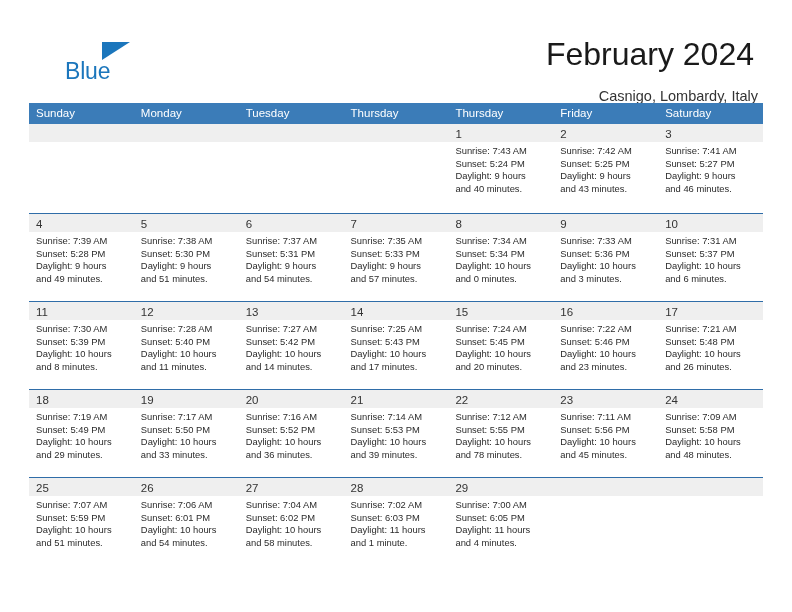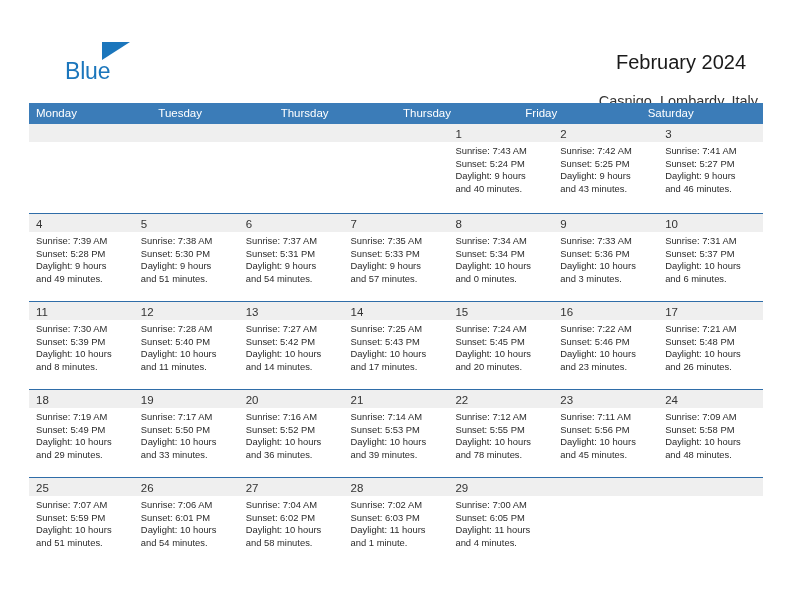--- a/index.html
+++ b/index.html
@@ -65,32 +65,32 @@
     letter-spacing: -0.2px;
   }
 
   .title-block {
     position: absolute;
     right: 34px;
     top: 34px;
     text-align: right;
   }
   .cal-title {
-    font-size: 20px;
+    font-size: 32px;
     color: #1a1a1a;
     line-height: 33px;
     font-weight: normal;
-    margin: 12px;
+    margin: 4px;
     white-space: nowrap;
   }
   .cal-subtitle {
     font-size: 14.5px;
     color: #333333;
     line-height: 20px;
-    margin-top: 6px;
+    margin-top: 15px;
     white-space: nowrap;
   }
 
   
   .calendar {
     position: absolute;
     left: 29px;
     top: 103px;
     width: 734px;
   }
@@ -160,20 +160,21 @@
 
     <div class="title-block">
       <h1 class="cal-title">February 2024</h1>
       <div class="cal-subtitle">Casnigo, Lombardy, Italy</div>
     </div>
 
   </div>
 
   <div class="calendar">
     <div class="weekday-row">
+        <div class="weekday">Sunday</div>
         <div class="weekday">Monday</div>
         <div class="weekday">Tuesday</div>
         <div class="weekday">Thursday</div>
         <div class="weekday">Thursday</div>
         <div class="weekday">Friday</div>
         <div class="weekday">Saturday</div>
       </div>
     <div id="weeks-container">
         <div class="week-row">
           <div class="day-cell empty">

